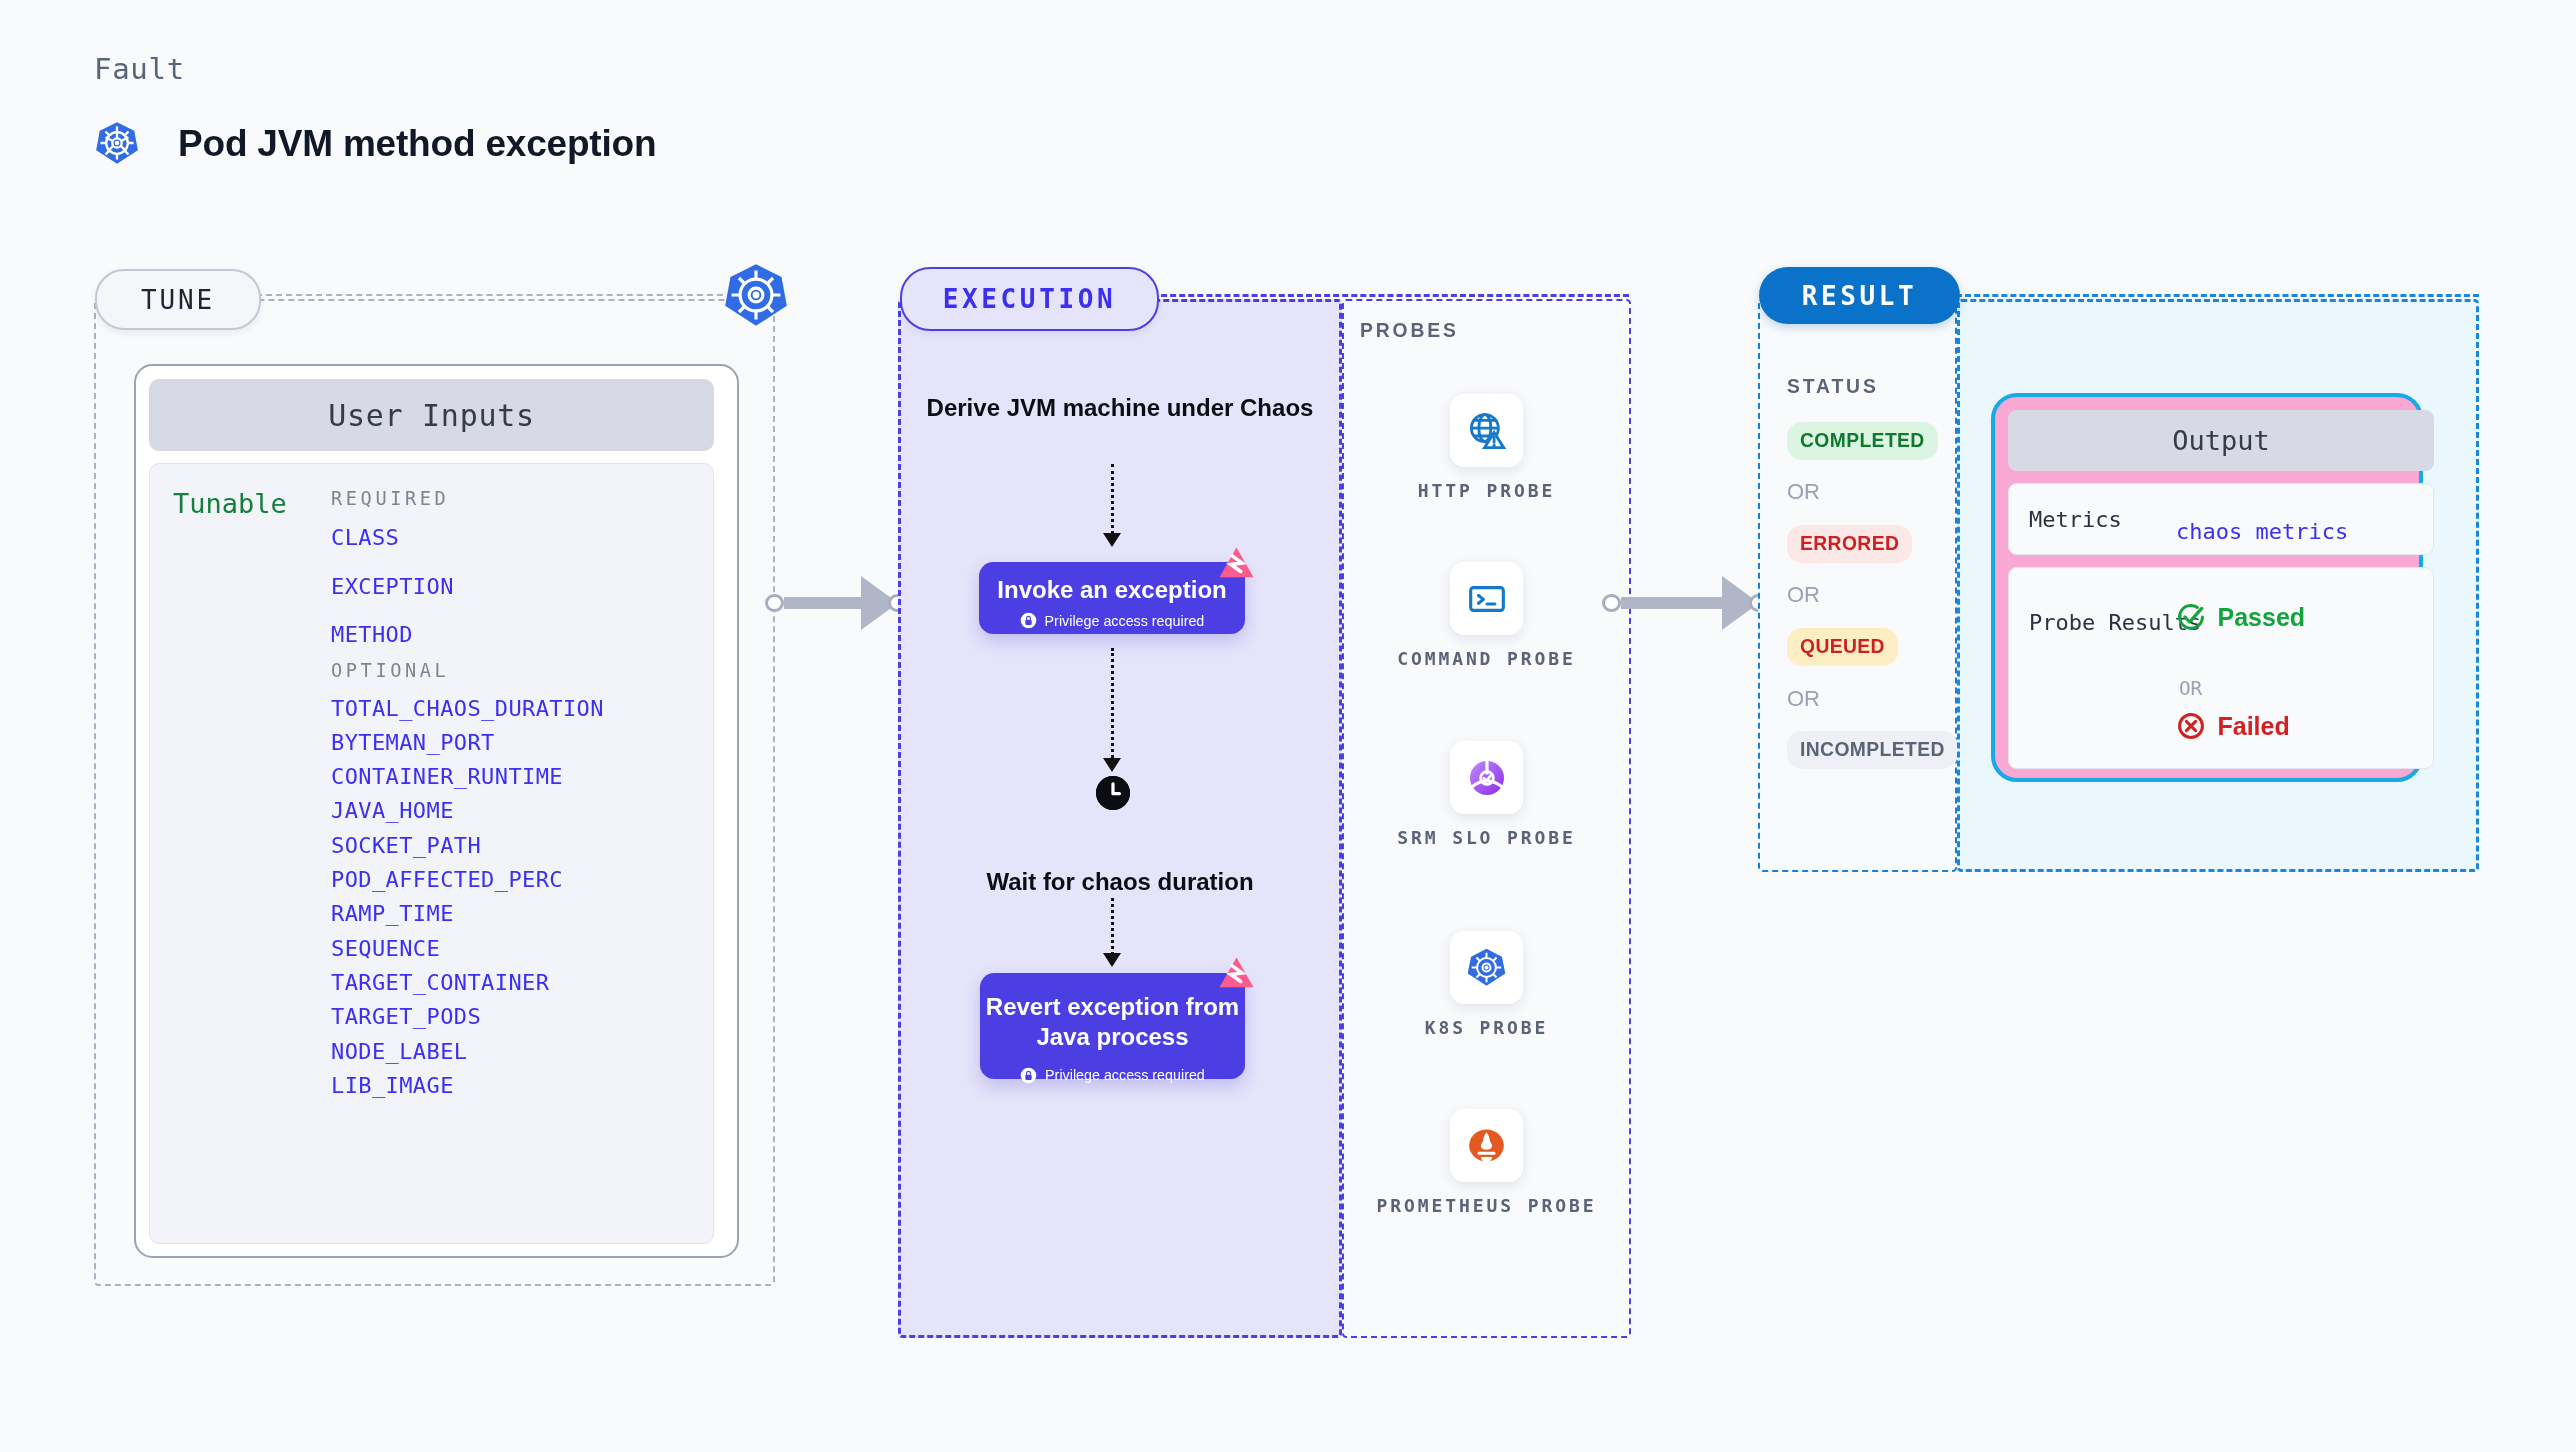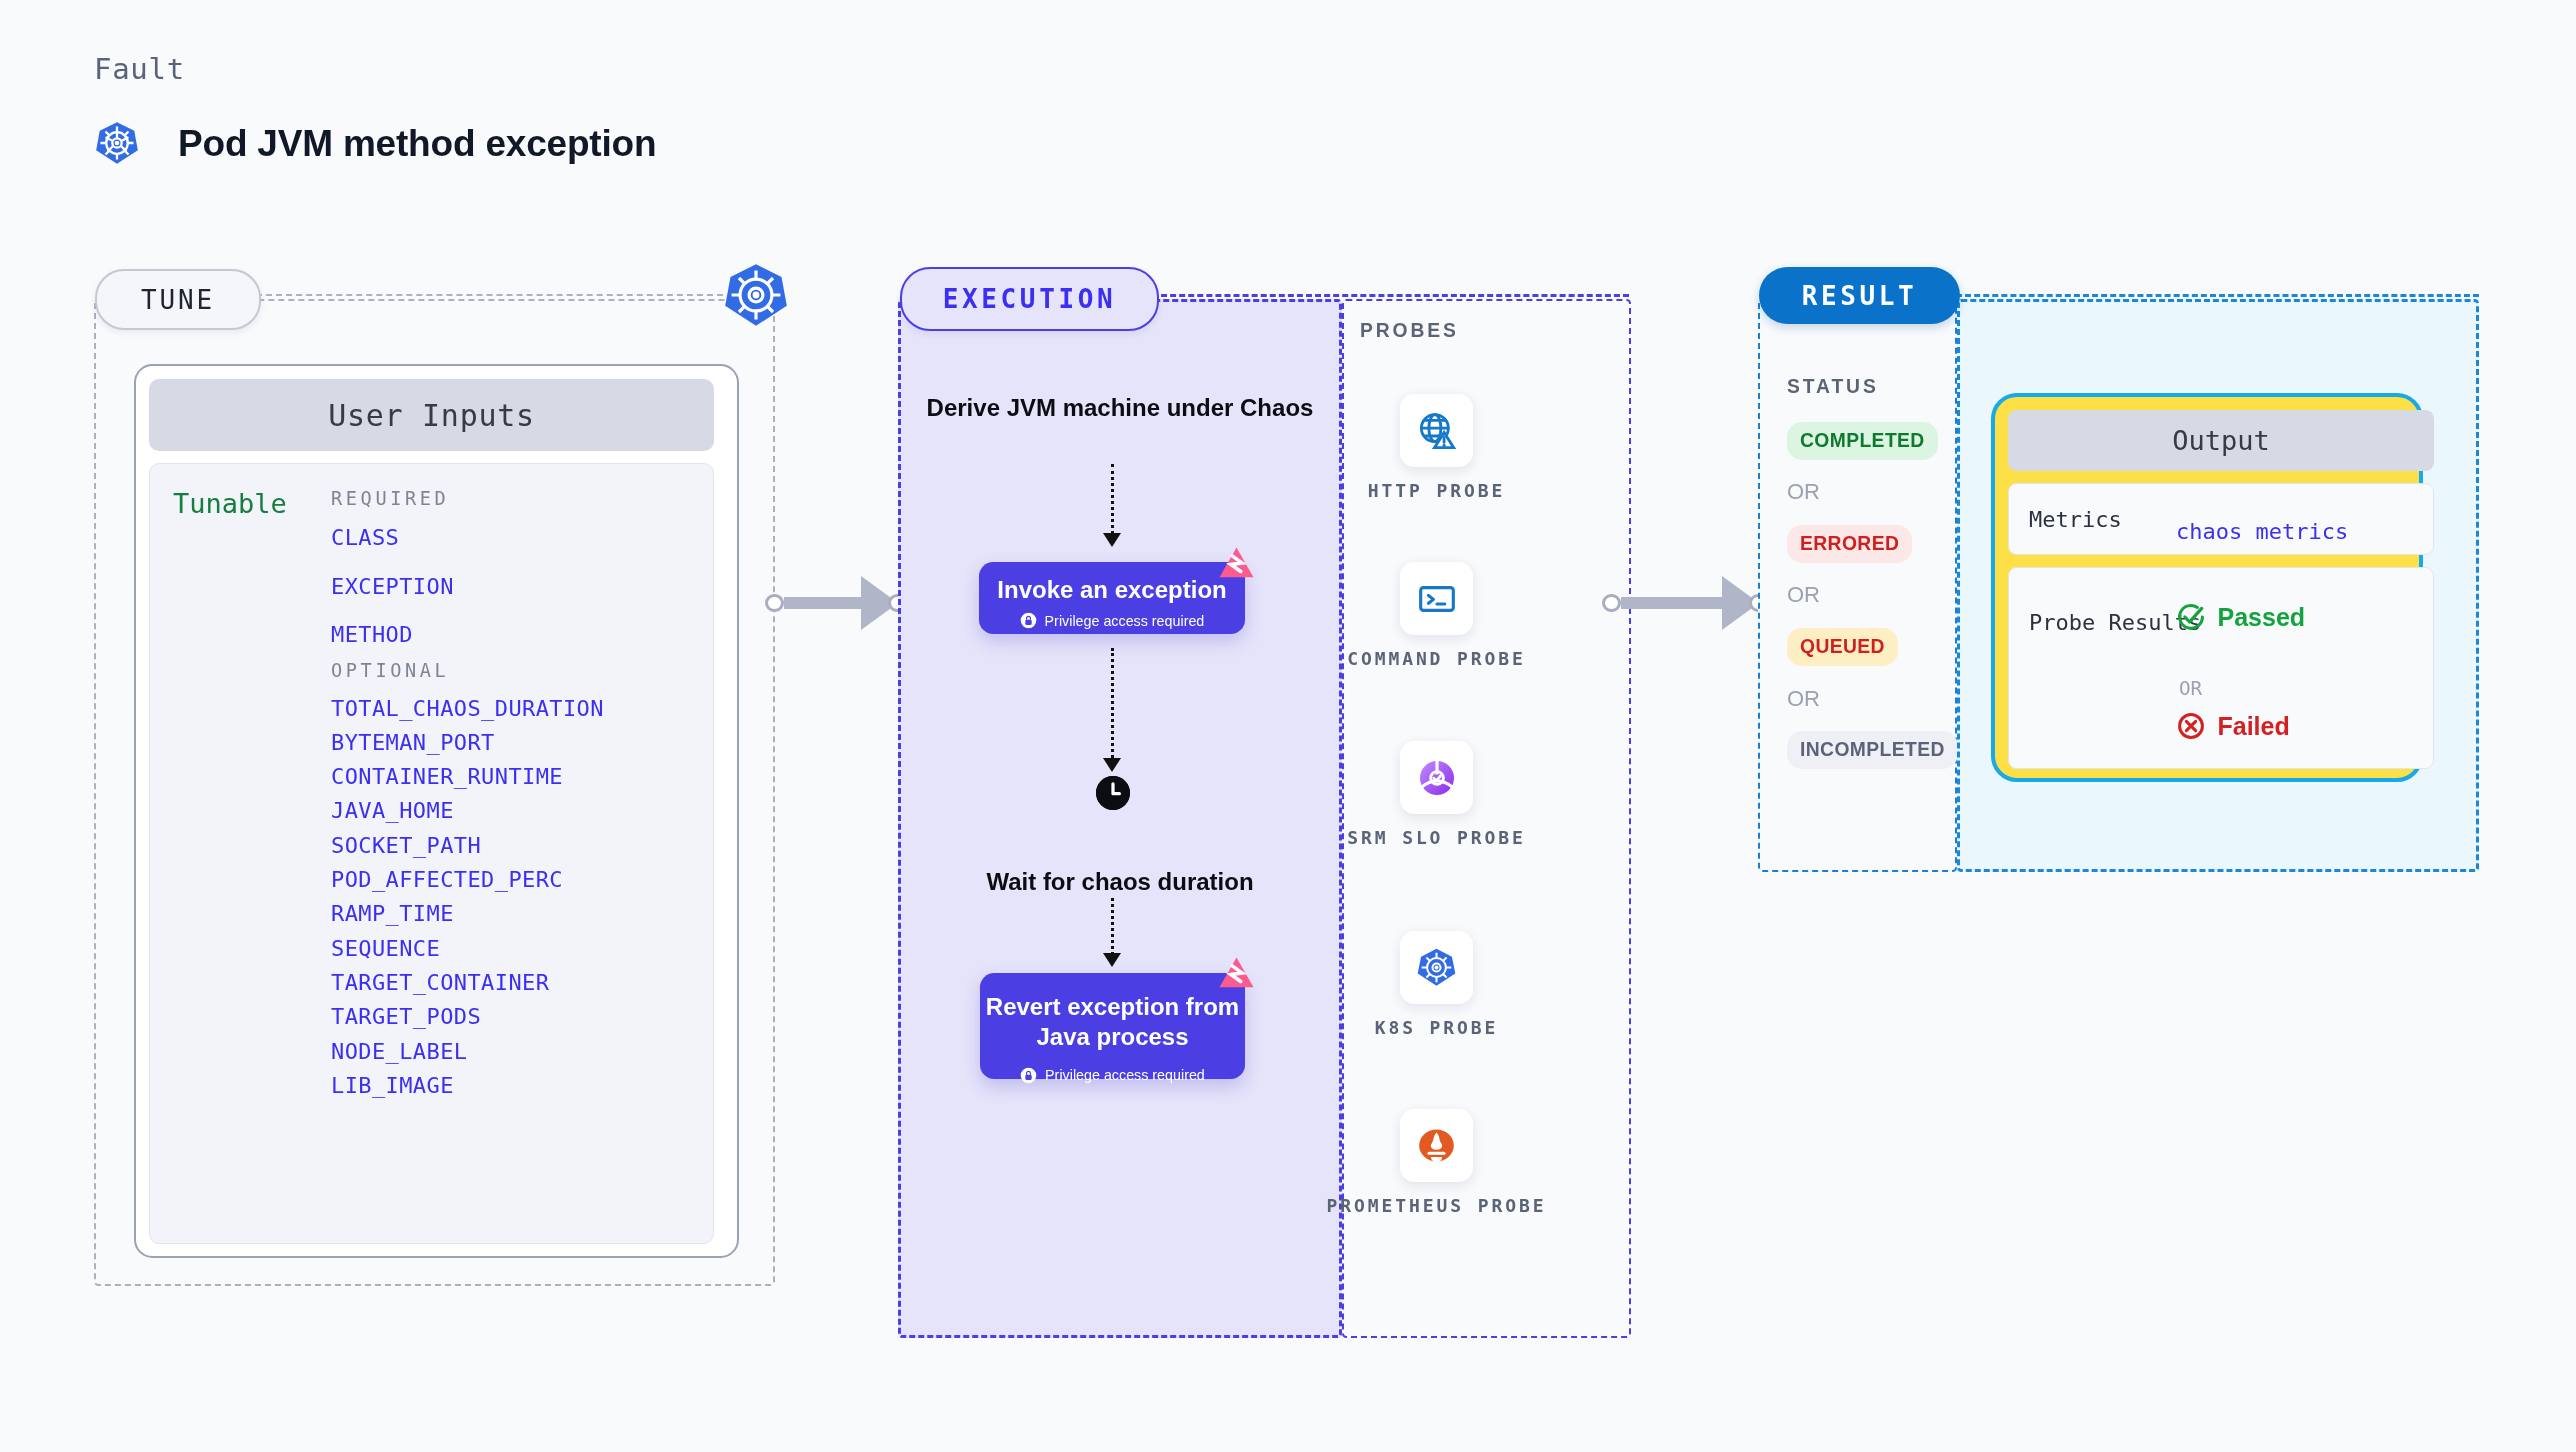--- a/index.html
+++ b/index.html
@@ -134,21 +134,21 @@
   
   #probes-col{
     left:1342px;top:299px;width:289px;height:1039px;
     border:2.9px dashed #4b3fe4;background:#f8fafc;
   }
   #probes-title{
     position:absolute;left:1360px;top:320px;
     font-size:19.3px;letter-spacing:2.9px;color:#5b6377;font-weight:bold;
   }
   .probe-item{
-    position:absolute;left:1292px;width:289px;text-align:center;
+    position:absolute;left:1342px;width:289px;text-align:center;
   }
   .probe-icon-tile{
     width:73px;height:73px;margin:0 auto;background:#fff;border-radius:14.3px;
     box-shadow:0 3.6px 11.5px rgba(30,40,80,.10);
     display:flex;align-items:center;justify-content:center;
   }
   .probe-label{
     margin-top:12px;font-size:18px;letter-spacing:2.9px;color:#5b6377;
     font-weight:bold;line-height:1.35;
   }
@@ -183,21 +183,21 @@
 
   
   #output-region{
     position:absolute;left:1957px;top:299px;width:522px;height:573px;
     box-sizing:border-box;border:3.6px dashed #1a87dd;border-radius:4.3px;
     background:#eaf8fe;
   }
   #output-card{
     position:absolute;left:1991px;top:393px;width:432px;height:389px;
     box-sizing:border-box;border:4.3px solid #17a9e8;border-radius:26px;
-    background:#fde047;
+    background:#f9a8d4;
   }
   #output-header{
     position:absolute;left:13px;top:13px;width:426px;height:61px;
     background:#d7d9e4;border-radius:8.6px;
     display:flex;align-items:center;justify-content:center;
   }
   #output-header span{font-size:27px;color:#353b49;}
   #metrics-row{
     position:absolute;left:13px;top:86px;width:426px;height:72px;
     background:#f8fafc;border:1.4px solid #e2e5ee;border-radius:8.6px;

